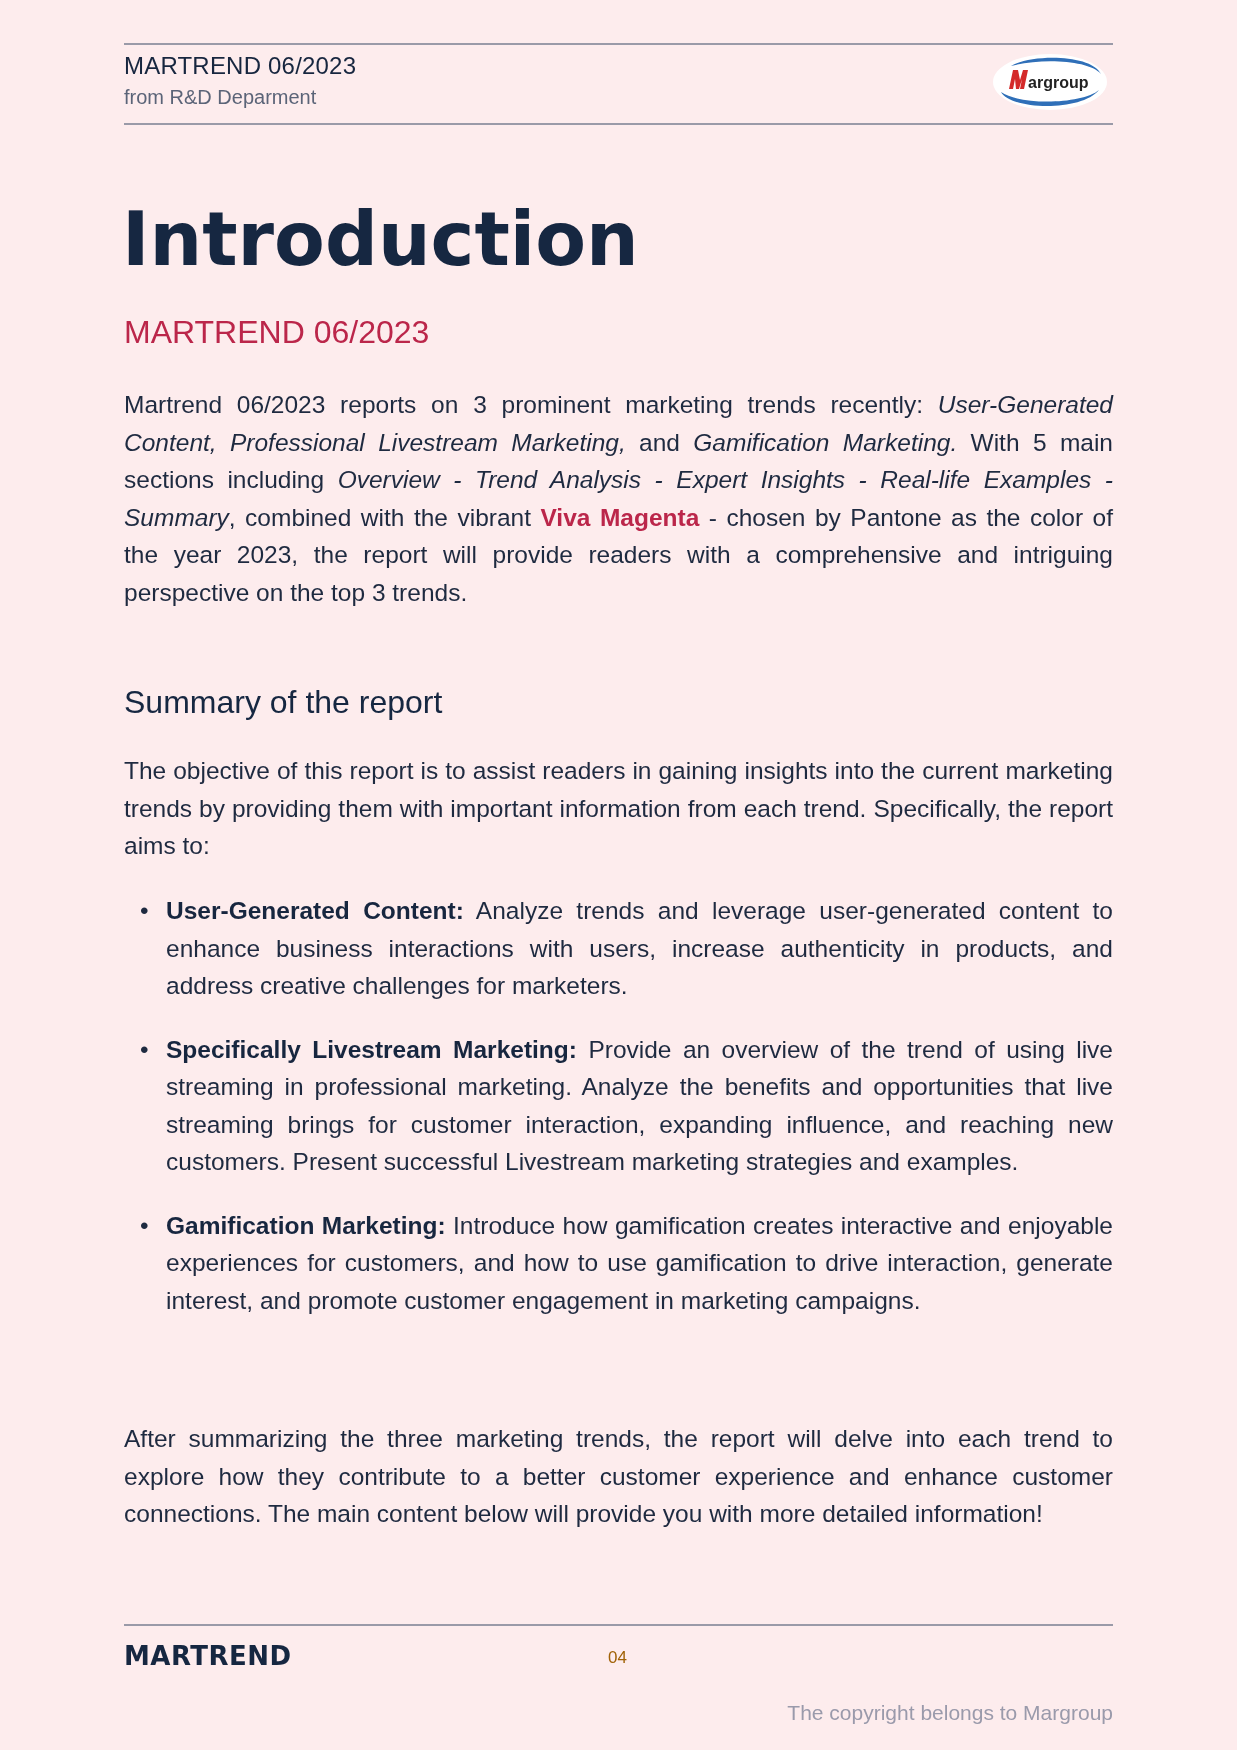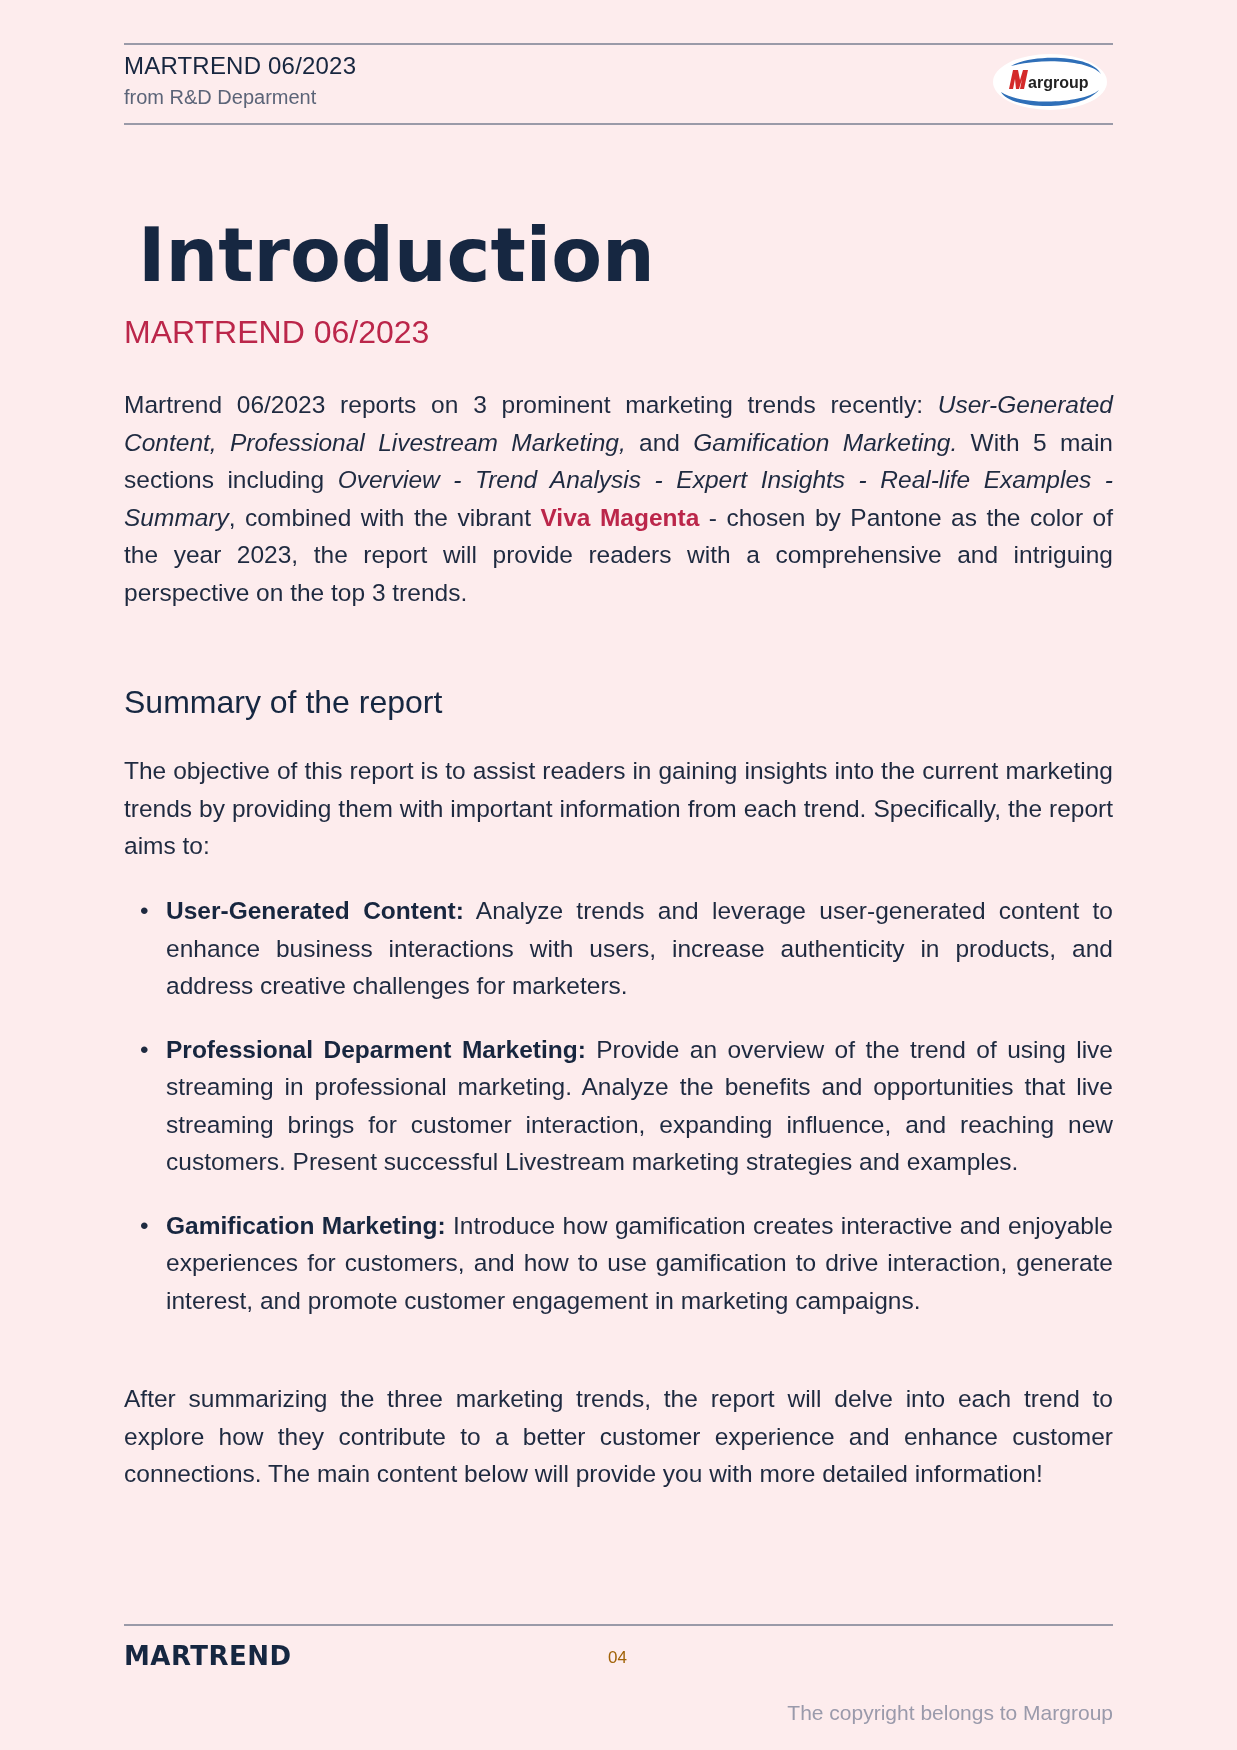--- a/index.html
+++ b/index.html
@@ -21,21 +21,21 @@
   .body-text { font-size: 24.5px; line-height: 37.5px; text-align: justify; color: #1e2a40; }
   .intro { position: absolute; top: 386px; left: 0; width: 989px; }
   .intro em { font-style: italic; }
   .accent { color: #bb264a; font-weight: 700; }
   .h2 { position: absolute; top: 684px; left: 0; font-size: 32px; font-weight: 400; color: #162741; }
   .objective { position: absolute; top: 752px; left: 0; width: 989px; }
   ul.aims { position: absolute; top: 892px; left: 0; width: 989px; margin: 0; padding: 0; list-style: none; }
   ul.aims li { position: relative; padding-left: 42px; margin-bottom: 26px; }
   ul.aims li .bullet { position: absolute; left: 16px; top: 0; }
   ul.aims li b { font-weight: 600; color: #17263f; }
-  .closing { position: absolute; top: 1380px; left: 0; width: 989px; }
+  .closing { position: absolute; top: 1420px; left: 0; width: 989px; }
   .footer-brand { position: absolute; top: 1641px; left: 0; font-size: 26px; font-weight: 900; color: #162741; letter-spacing: 0.5px; font-family: "DejaVu Sans", sans-serif; }
   .footer-page { position: absolute; top: 1648px; left: 484px; font-size: 17px; color: #a16207; }
   .footer-copy { position: absolute; top: 1701px; right: 0; font-size: 21px; color: #9a9aab; }
 </style>
 </head>
 <body>
 
 <div class="page">
   <div class="rule" style="top:43px"></div>
   <div class="header-title">MARTREND 06/2023</div>
@@ -44,32 +44,32 @@
     <svg width="118" height="60" viewBox="0 0 118 60">
       <ellipse cx="59" cy="30" rx="57" ry="28" fill="#ffffff"></ellipse>
       <path d="M10 40 C 20 58, 90 60, 108 38 C 92 52, 30 54, 10 40 Z" fill="#2f6fb8"></path>
       <path d="M20 14 C 40 2, 100 2, 110 22 C 98 8, 50 6, 20 14 Z" fill="#2f6fb8"></path>
       <path d="M18 37 L22 18 L27 18 L29 28 L32 18 L37 18 L33 37 L29 37 L31 27 L28 37 L25 37 L24 27 L22 37 Z" fill="#d42a2a"></path>
       <text x="37" y="36" font-size="16" font-weight="700" fill="#222" font-family="Liberation Sans, sans-serif">argroup</text>
     </svg>
   </div>
   <div class="rule" style="top:123px"></div>
 
-  <h1 class="title" style="margin:16px">Introduction</h1>
+  <h1 class="title" style="margin:0">Introduction</h1>
   <div class="subtitle">MARTREND 06/2023</div>
 
   <p class="body-text intro" style="margin:0"><span>Martrend 06/2023 reports on 3 prominent marketing trends recently: </span><em>User-Generated Content, Professional Livestream Marketing,</em><span> and </span><em>Gamification Marketing.</em><span> With 5 main sections including </span><em>Overview - Trend Analysis - Expert Insights - Real-life Examples - Summary</em><span>, combined with the vibrant </span><span class="accent">Viva Magenta</span><span> - chosen by Pantone as the color of the year 2023, the report will provide readers with a comprehensive and intriguing perspective on the top 3 trends.</span></p>
 
   <h2 class="h2" style="margin:0">Summary of the report</h2>
 
   <p class="body-text objective" style="margin:0">The objective of this report is to assist readers in gaining insights into the current marketing trends by providing them with important information from each trend. Specifically, the report aims to:</p>
 
   <ul class="aims body-text">
     <li><span class="bullet">•</span><b>User-Generated Content:</b><span> Analyze trends and leverage user-generated content to enhance business interactions with users, increase authenticity in products, and address creative challenges for marketers.</span></li>
-    <li><span class="bullet">•</span><b>Professional Deparment Marketing:</b><span> Provide an overview of the trend of using live streaming in professional marketing. Analyze the benefits and opportunities that live streaming brings for customer interaction, expanding influence, and reaching new customers. Present successful Livestream marketing strategies and examples.</span></li>
+    <li><span class="bullet">•</span><b>Specifically Livestream Marketing:</b><span> Provide an overview of the trend of using live streaming in professional marketing. Analyze the benefits and opportunities that live streaming brings for customer interaction, expanding influence, and reaching new customers. Present successful Livestream marketing strategies and examples.</span></li>
     <li><span class="bullet">•</span><b>Gamification Marketing:</b><span> Introduce how gamification creates interactive and enjoyable experiences for customers, and how to use gamification to drive interaction, generate interest, and promote customer engagement in marketing campaigns.</span></li>
   </ul>
 
   <p class="body-text closing" style="margin:0">After summarizing the three marketing trends, the report will delve into each trend to explore how they contribute to a better customer experience and enhance customer connections. The main content below will provide you with more detailed information!</p>
 
   <div class="rule" style="top:1624px"></div>
   <div class="footer-brand">MARTREND</div>
   <div class="footer-page">04</div>
   <div class="footer-copy">The copyright belongs to Margroup</div>
 </div>

